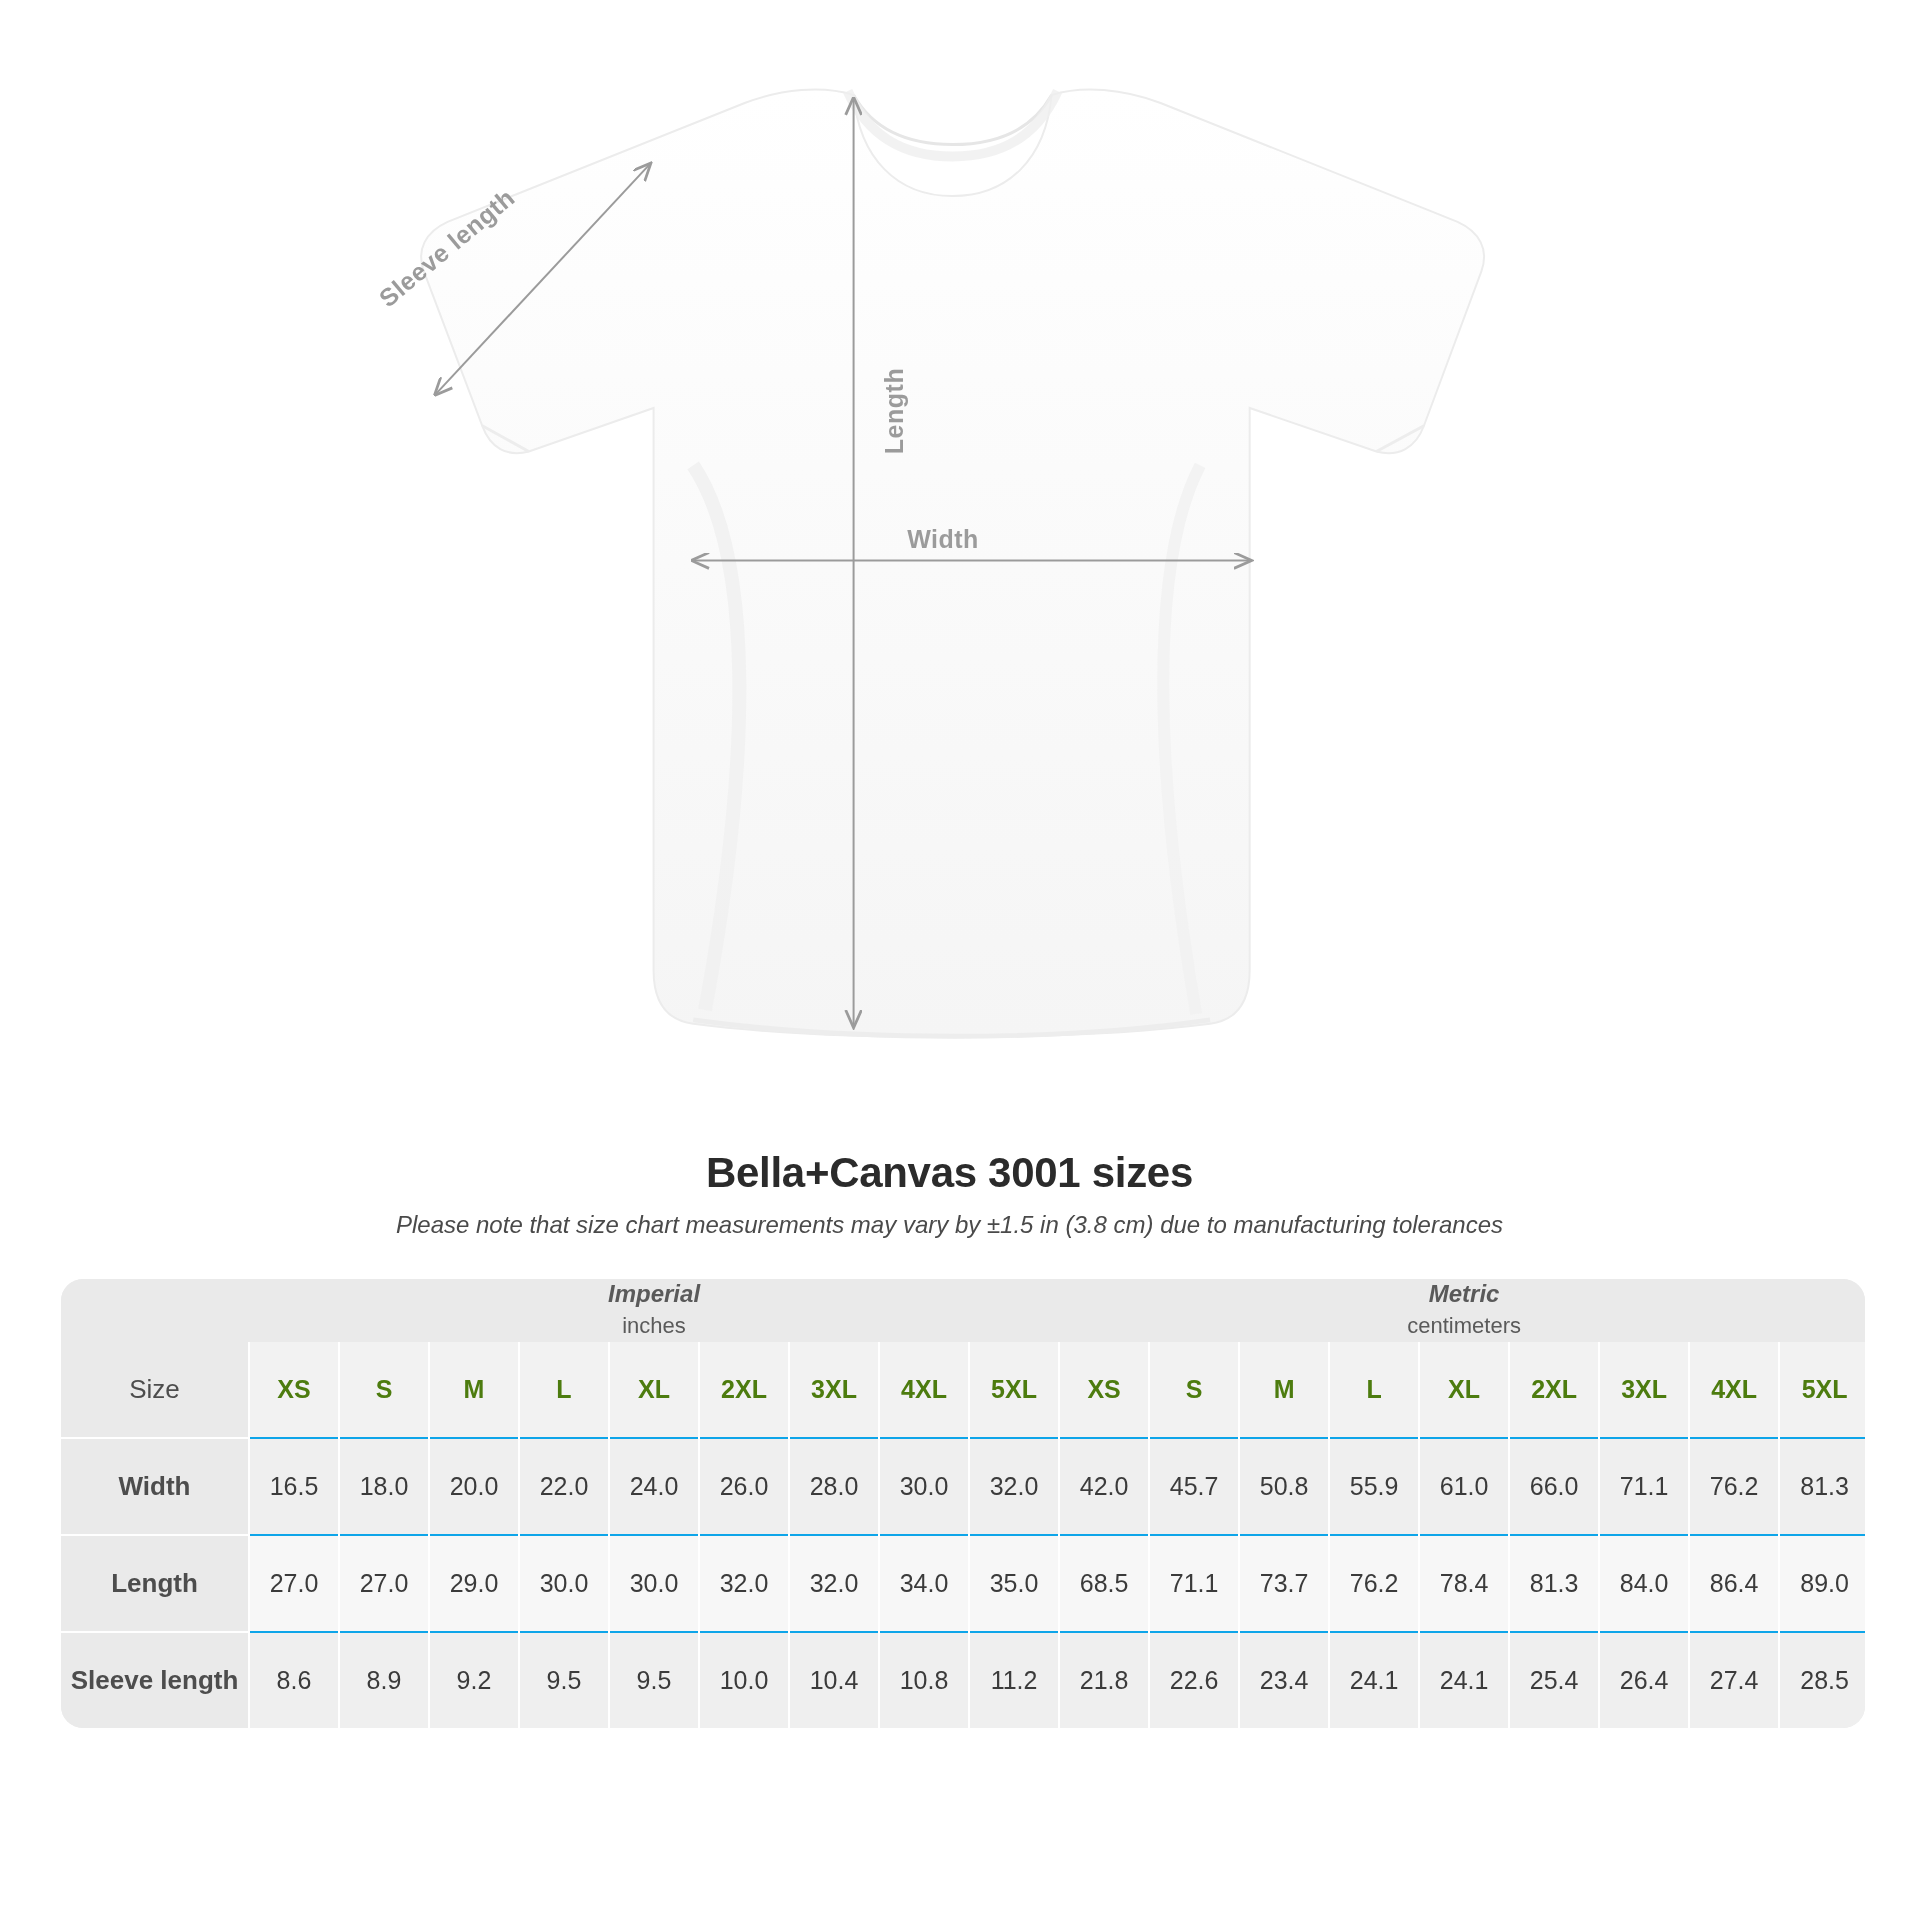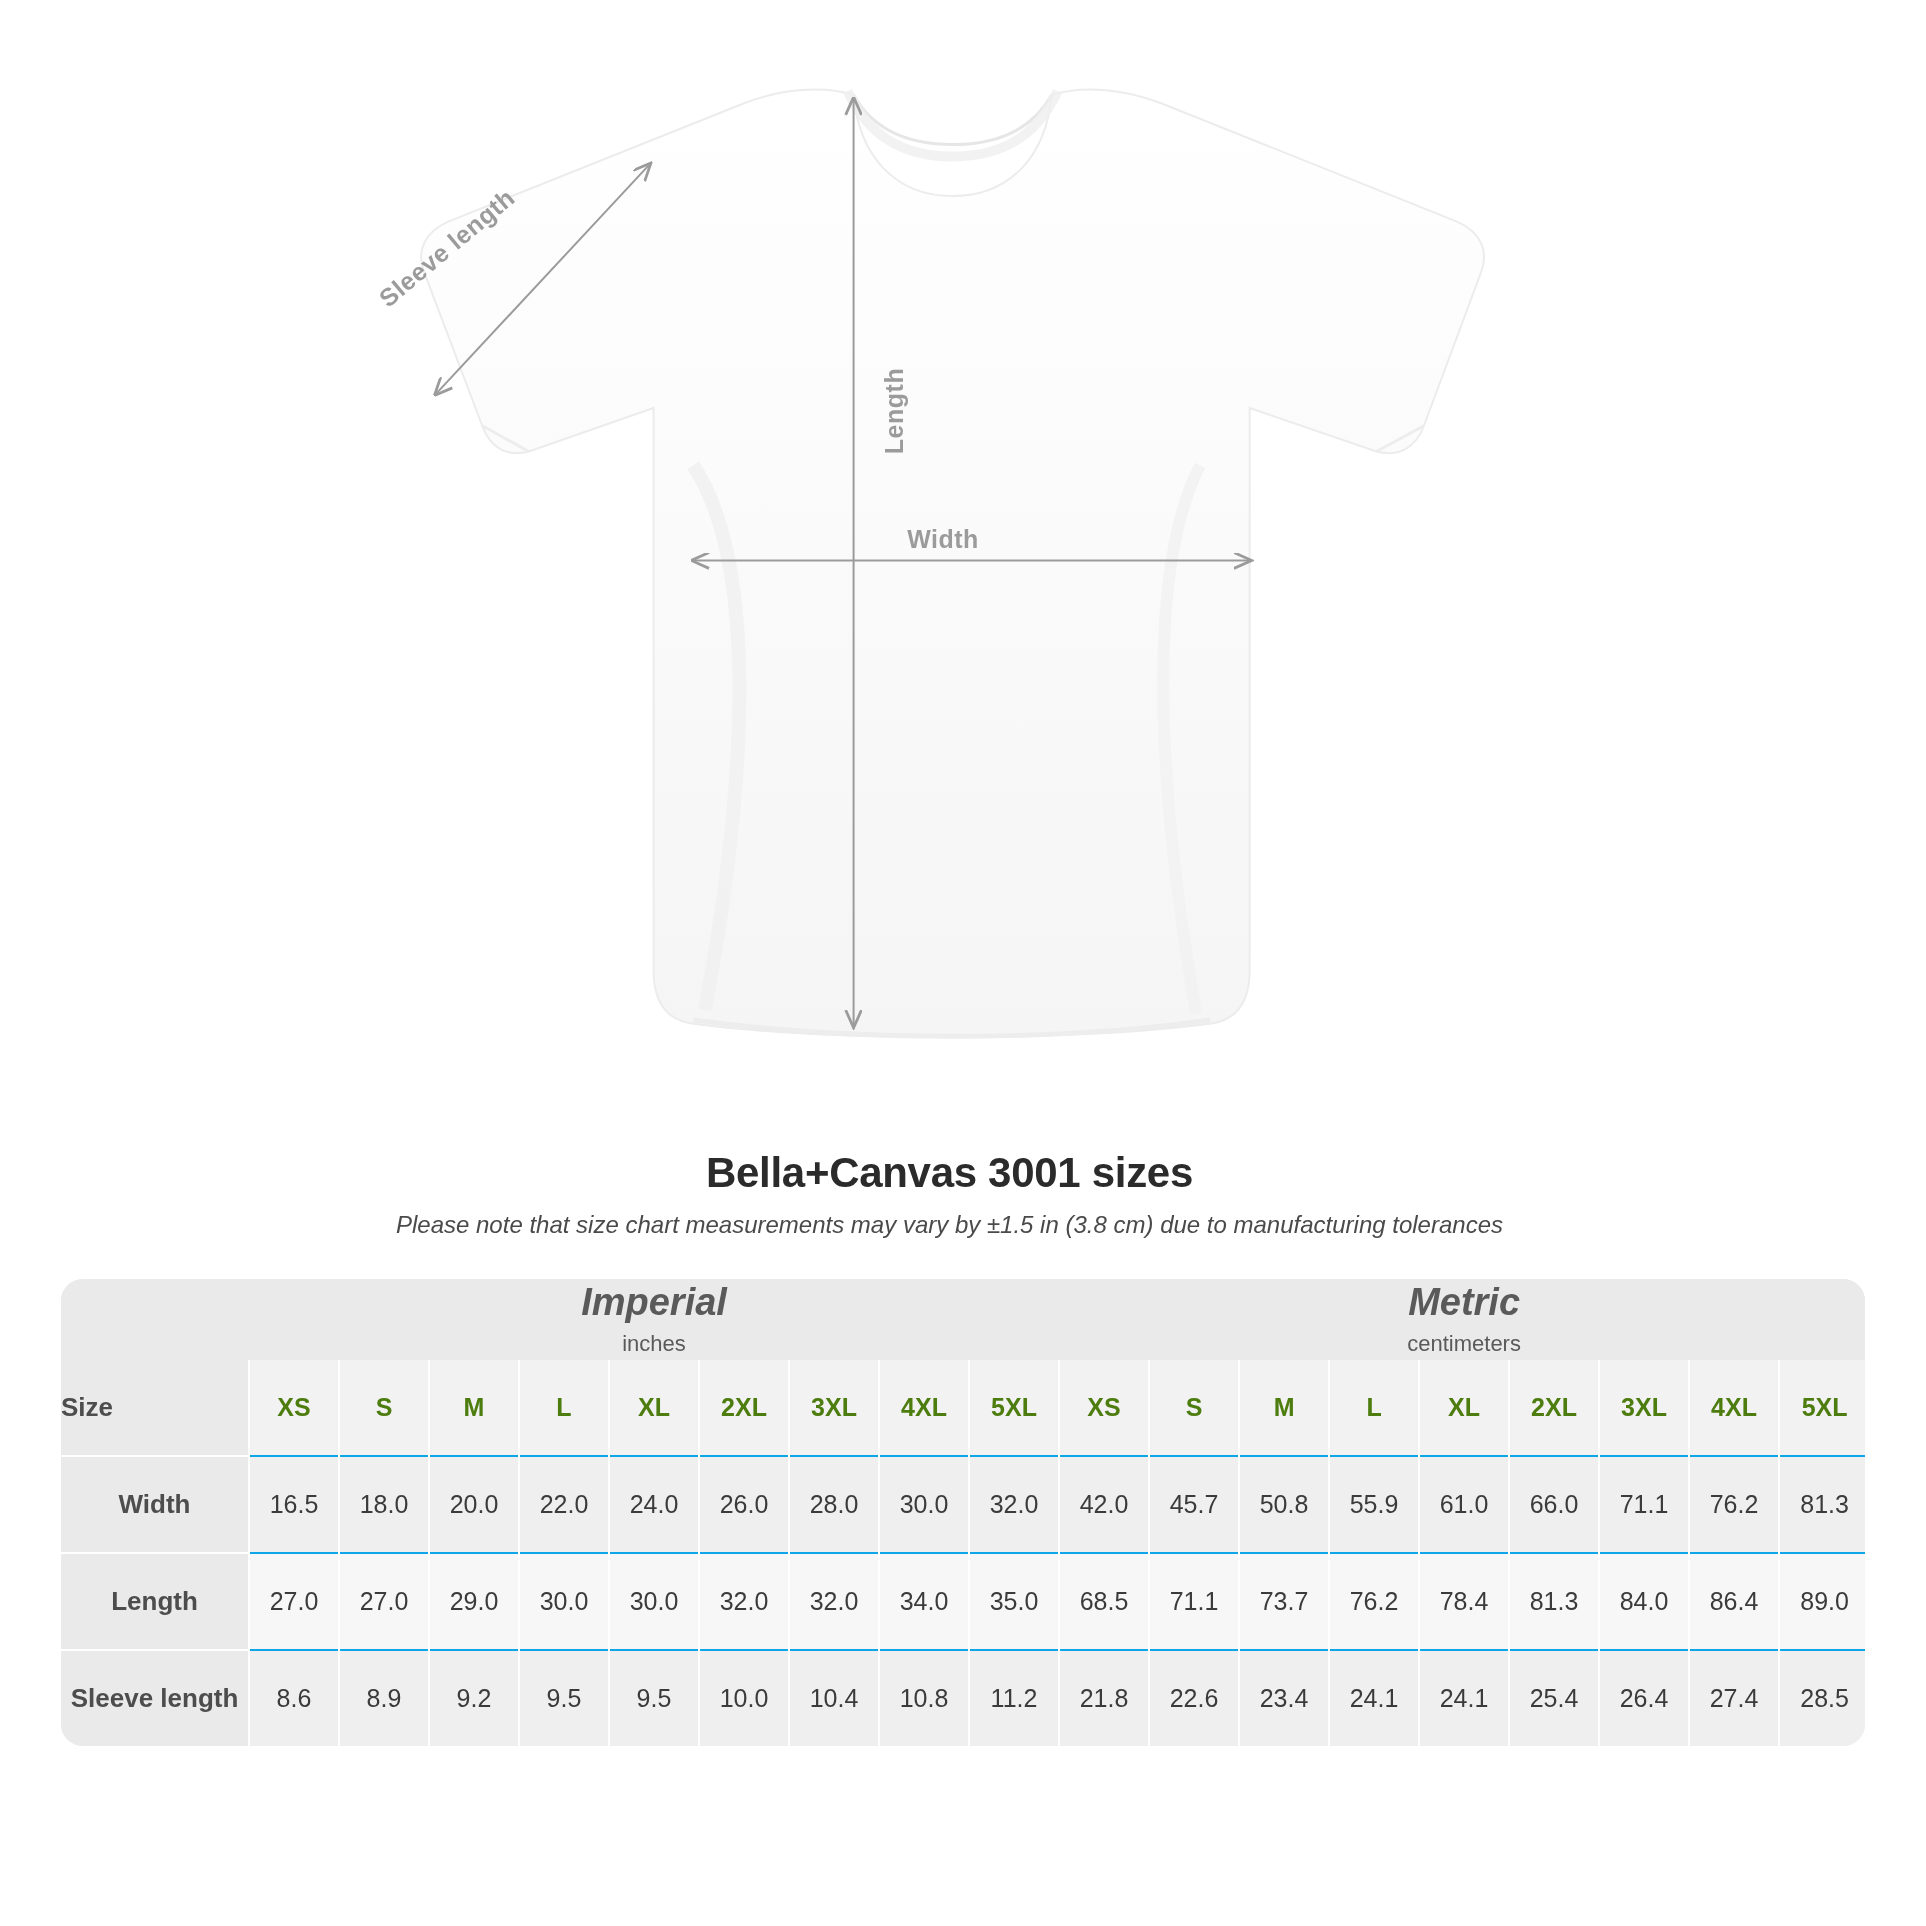--- a/index.html
+++ b/index.html
@@ -96,41 +96,41 @@
     padding: 0;
     margin: 0;
   }
   .unit-header-cell {
     background: #eaeaea;
     text-align: center;
     padding: 28px 0 30px 0;
     border: none;
   }
   .unit-name {
-    font-size: 38px;
+    font-size: 24px;
     font-weight: bold;
     font-style: italic;
     color: #5a5a5a;
     line-height: 1.25;
   }
   .unit-sub {
     font-size: 22px;
     color: #5a5a5a;
     line-height: 1.5;
   }
   .spacer-col {
     background: #eaeaea;
   }
 
   .row-head {
     background: #eaeaea;
     color: #4d4d4d;
-    font-weight: bold;
+    font-weight: normal;
     font-size: 26px;
-    text-align: left;
+    text-align: center;
     height: 95px;
   }
   .hdr-cell {
     background: #f2f2f2;
     color: #4d7c0f;
     font-weight: bold;
     font-size: 25px;
     text-align: center;
     height: 95px;
     border-left: 2px solid #ffffff;

